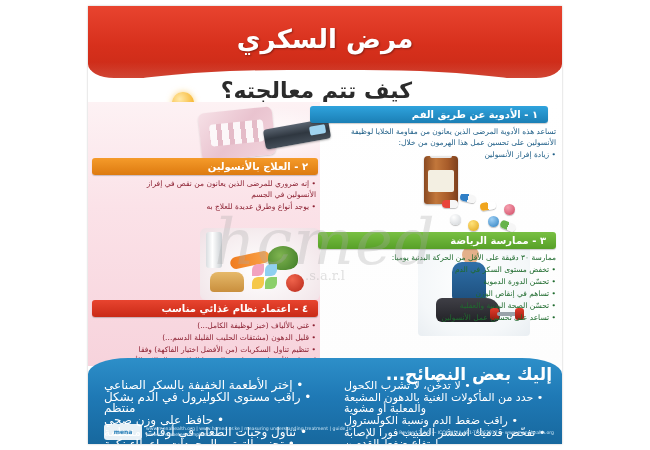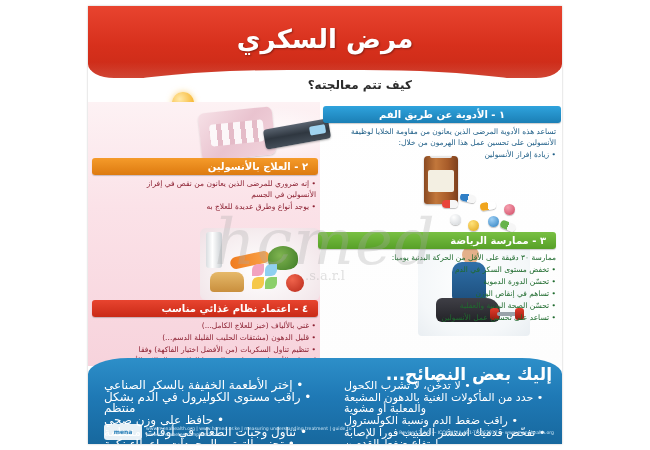--- a/index.html
+++ b/index.html
@@ -42,21 +42,21 @@
   }
   
   .subhead{
     position:absolute;left:0;top:64px;width:474px;height:36px;
     background:#ffffff;
     border-top-left-radius:200px 26px;
     border-top-right-radius:200px 26px;
   }
   .subtitle{
     position:absolute;right:150px;top:72px;
-    color:#2b2b2b;font-size:12px;font-weight:bold;
+    color:#2b2b2b;font-size:22px;font-weight:bold;
   }
   
   .sun{
     position:absolute;left:84px;top:86px;width:22px;height:22px;border-radius:50%;
     background:radial-gradient(circle at 35% 32%,#ffe9a8 0%,#f7b733 70%,#e08b10 100%);
     box-shadow:0 0 6px rgba(247,183,51,.6);
   }
   
   .bodybg{
     position:absolute;left:0;top:96px;width:474px;height:264px;
@@ -73,21 +73,21 @@
   
   .ribbon{
     position:absolute;height:17px;line-height:17px;
     color:#ffffff;font-size:10px;font-weight:bold;
     padding:0 10px;
     border-radius:3px;
     text-align:right;
     white-space:nowrap;
     box-shadow:0 1px 1px rgba(0,0,0,.2);
   }
-  .rb1{right:1px;top:100px;width:218px;background:linear-gradient(180deg,#2fa3dd,#1b7fb5);text-align:center;}
+  .rb1{right:14px;top:100px;width:218px;background:linear-gradient(180deg,#2fa3dd,#1b7fb5);}
   .rb2{right:244px;top:152px;width:206px;background:linear-gradient(180deg,#f59b2a,#dd7a10);}
   .rb3{right:6px;top:226px;width:218px;background:linear-gradient(180deg,#79c043,#57a027);}
   .rb4{right:244px;top:294px;width:206px;background:linear-gradient(180deg,#e8442f,#c92a17);}
   
   .txt{
     position:absolute;color:#7a2030;font-size:7.5px;line-height:11px;
     text-align:right;direction:rtl;
   }
   .txt p{margin:0 0 1px 0;}
   .t1{right:6px;top:120px;width:214px;color:#1d5d86;}
@@ -328,21 +328,21 @@
     <div class="txt t3">
       <p>ممارسة ٣٠ دقيقة على الأقل من الحركة البدنية يوميا:</p>
       <p>• تخفض مستوى السكر في الدم</p>
       <p>• تحسّن الدورة الدموية</p>
       <p>• تساهم في إنقاص الوزن</p>
       <p>• تحسّن الصحة البدنية والعقلية</p>
       <p>• تساعد على تحسين عمل الأنسولين</p>
     </div>
 
     <div class="txt t4">
-      <p>• غني بالألياف (خبز للعلاج الكامل...)</p>
+      <p>• غني بالألياف (خبز لوظيفة الكامل...)</p>
       <p>• قليل الدهون (مشتقات الحليب القليلة الدسم...)</p>
       <p>• تنظيم تناول السكريات (من الأفضل اختيار الفاكهة) وفقا لجرعات الأنسولين عند استعماله، هذا العلاج في الحالات الأخرى من المفضل تجنب السكريات قدر المستطاع</p>
     </div>
 
     <div class="bottom"></div>
     <div class="advice-title">إليك بعض النصائح...</div>
 
     <div class="advice-right">
       <p>• لا تدخّن، لا تشرب الكحول</p>
       <p>• حدد من المأكولات الغنية بالدهون المشبعة والمعلبة أو مشوية</p>

